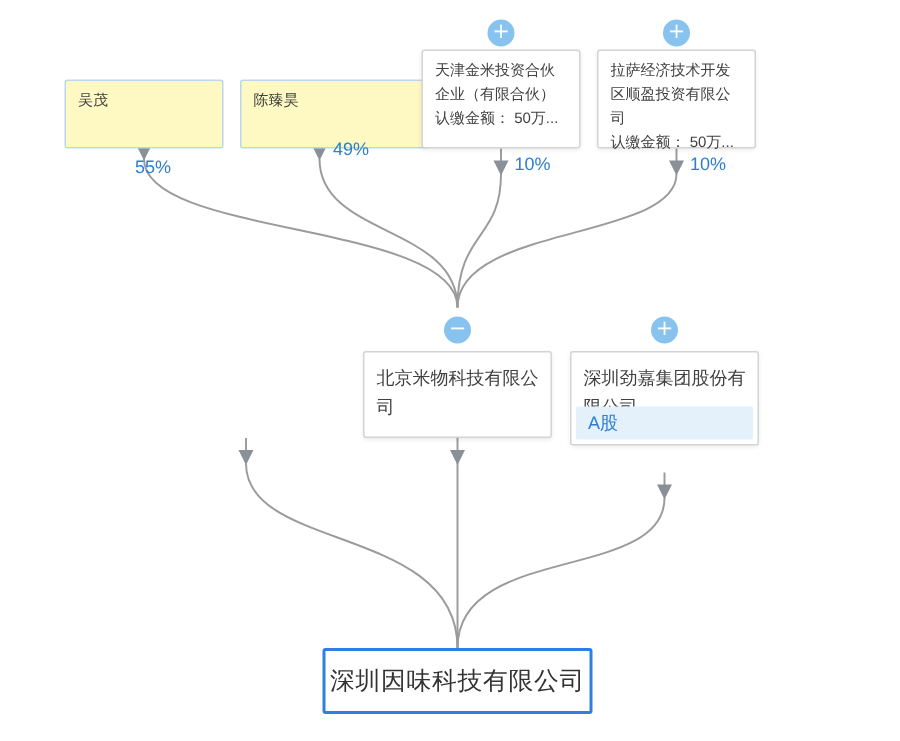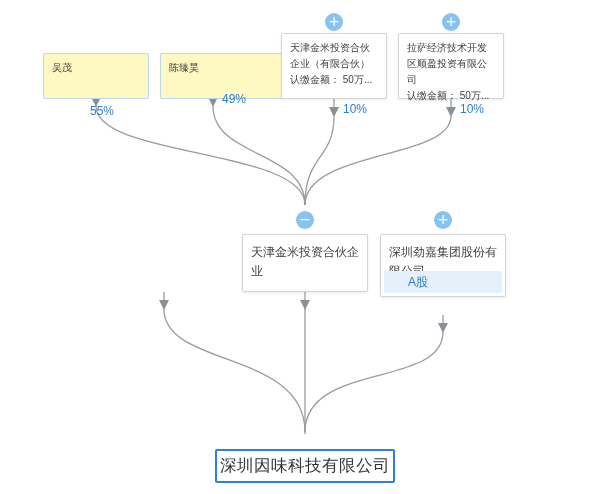--- a/index.html
+++ b/index.html
@@ -28,21 +28,21 @@
   }
   .cicon{
     position:absolute;width:18px;height:18px;border-radius:50%;
     background:#87c3ee;color:#fff;font-size:14px;line-height:17px;
     text-align:center;cursor:pointer;user-select:none;z-index:3;
     font-family:"DejaVu Sans",sans-serif;
   }
   .tag{
     position:absolute;left:3px;right:3px;bottom:3px;height:22px;
     background:#e4f1fb;color:#2d7dd2;font-size:12px;line-height:22px;
-    padding-left:24px;border-radius:1px;
+    padding-left:8px;border-radius:1px;
   }
 </style>
 </head>
 <body>
 
 <div id="canvas">
 
   <svg id="wires" width="600" height="494" viewBox="0 0 600 494">
     <g stroke="#9b9b9b" stroke-width="1.3" fill="none">
 
@@ -95,27 +95,27 @@
 
   <div class="cicon" style="left:325px;top:13px;">+</div>
   <div class="cicon" style="left:442px;top:13px;">+</div>
 
   <span class="pct" style="left:90px;top:92px;margin-top:12px;">55%</span>
   <span class="pct" style="left:222px;top:92px;">49%</span>
   <span class="pct" style="left:343px;top:102px;">10%</span>
   <span class="pct" style="left:460px;top:102px;">10%</span>
 
   <div class="node mid" style="left:242px;top:234px;width:126px;height:58px;">
-    <div class="nm">天津金米投资合伙企业</div>
+    <div class="nm">北京米物科技有限公司</div>
   </div>
   <div class="node mid" style="left:380px;top:234px;width:126px;height:63px;">
     <div class="nm">深圳劲嘉集团股份有限公司</div>
     <div class="tag">A股</div>
   </div>
 
   <div class="cicon" style="left:296px;top:211px;">−</div>
   <div class="cicon" style="left:434px;top:211px;">+</div>
 
-  <div class="root-box" style="left:215px;top:449px;width:180px;height:34px;">
+  <div class="root-box" style="left:215px;top:432px;width:180px;height:44px;">
     <span>深圳因味科技有限公司</span>
   </div>
 
 </div>
 
 </body></html>

